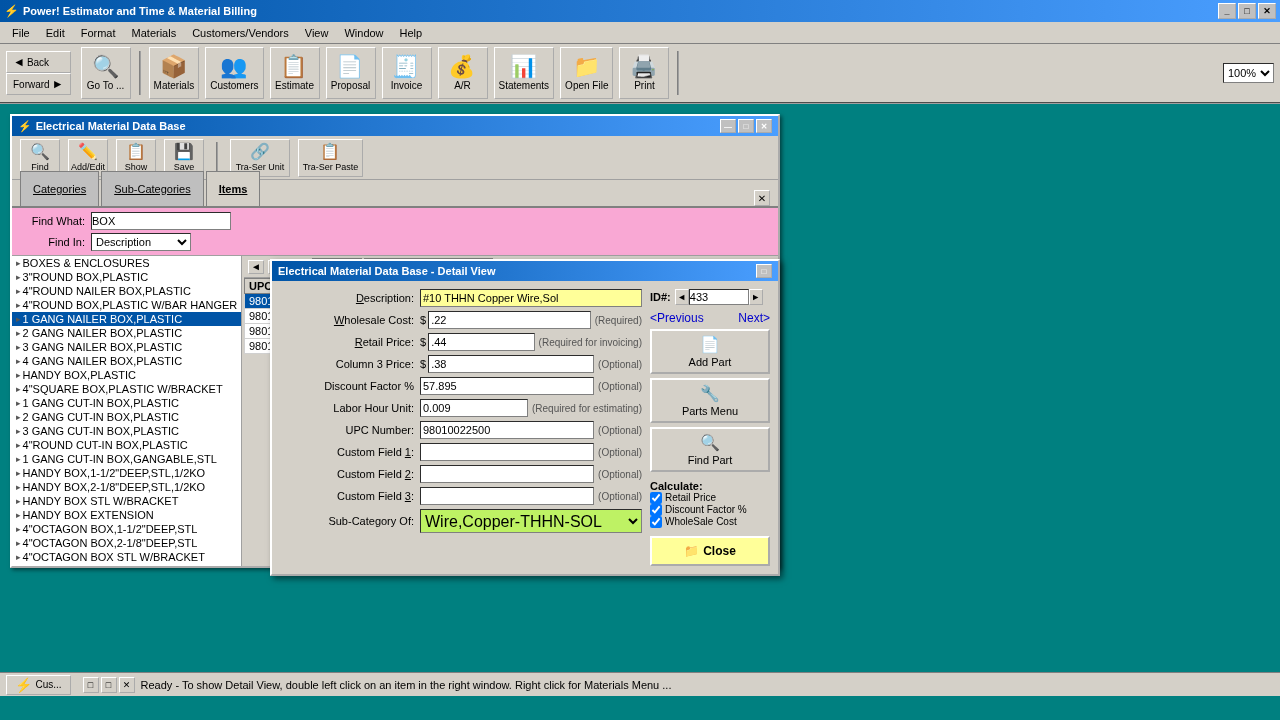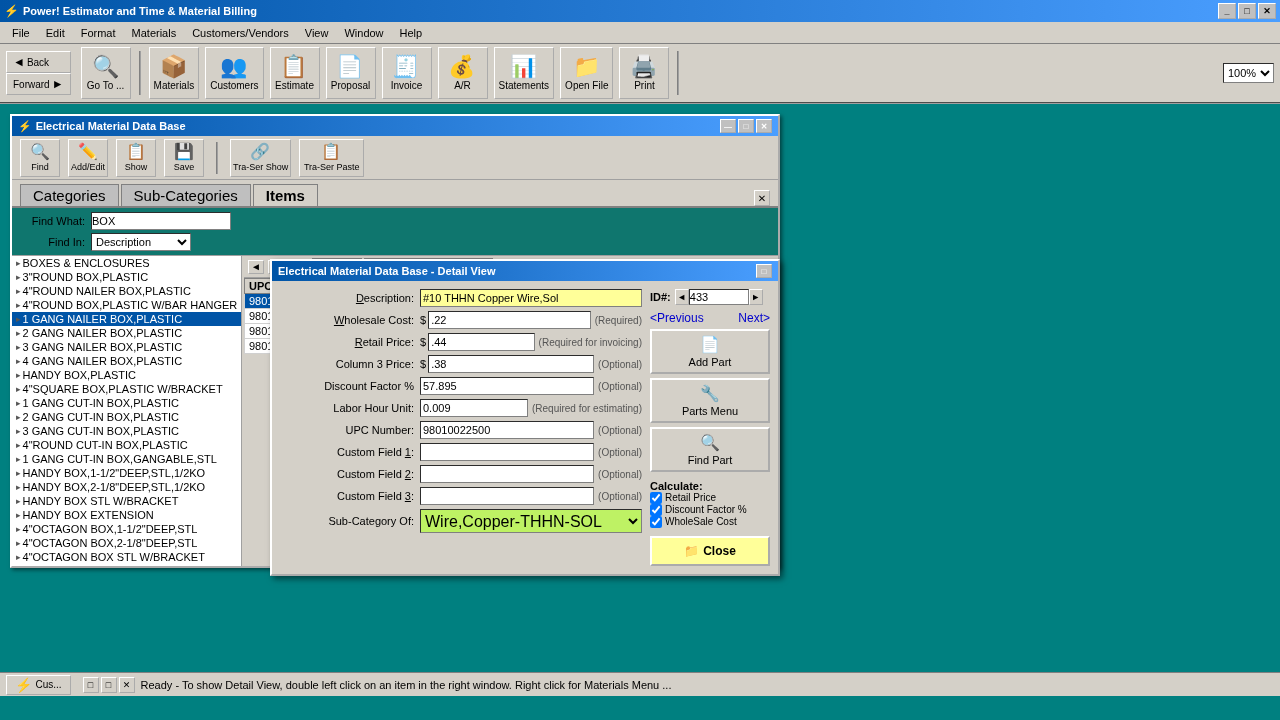--- a/index.html
+++ b/index.html
@@ -161,37 +161,38 @@
     
     .db-tabs {
       background: #d4d0c8;
       display: flex;
       align-items: flex-end;
       padding: 2px 8px 0;
       border-bottom: 2px solid #808080;
       height: 28px;
     }
     .db-tab {
-      padding: 2px 12px;
+      padding: 11px 12px;
       background: #bfbfbf;
       border: 1px solid #808080;
       border-bottom: none;
       cursor: pointer;
-      font-size: 15px;
+      font-size: 11px;
       margin-right: 2px;
+      text-decoration: underline;
     }
     .db-tab.active {
       background: #d4d0c8;
       font-weight: bold;
       z-index: 1;
     }
 
     
     .find-panel {
-      background: #0f766e;
+      background: #f9a8d4;
       padding: 4px 8px;
       display: flex;
       flex-direction: column;
       gap: 3px;
       border-bottom: 1px solid #a0a0a0;
     }
     .find-row { display: flex; align-items: center; gap: 6px; }
     .find-label { width: 65px; font-size: 11px; text-align: right; }
     .find-input {
       width: 140px; height: 18px;
@@ -530,21 +531,21 @@
         <span class="icon">📋</span>
         <span>Show</span>
       </div>
       <div class="db-btn">
         <span class="icon">💾</span>
         <span>Save</span>
       </div>
       <div class="db-btn-separator"></div>
       <div class="db-btn" style="min-width:60px;">
         <span class="icon">🔗</span>
-        <span>Tra-Ser Show</span>
+        <span>Tra-Ser Unit</span>
       </div>
       <div class="db-btn" style="min-width:65px;">
         <span class="icon">📋</span>
         <span>Tra-Ser Paste</span>
       </div>
     </div>
 
     <div class="db-tabs">
       <div class="db-tab">Categories</div>
       <div class="db-tab">Sub-Categories</div>

